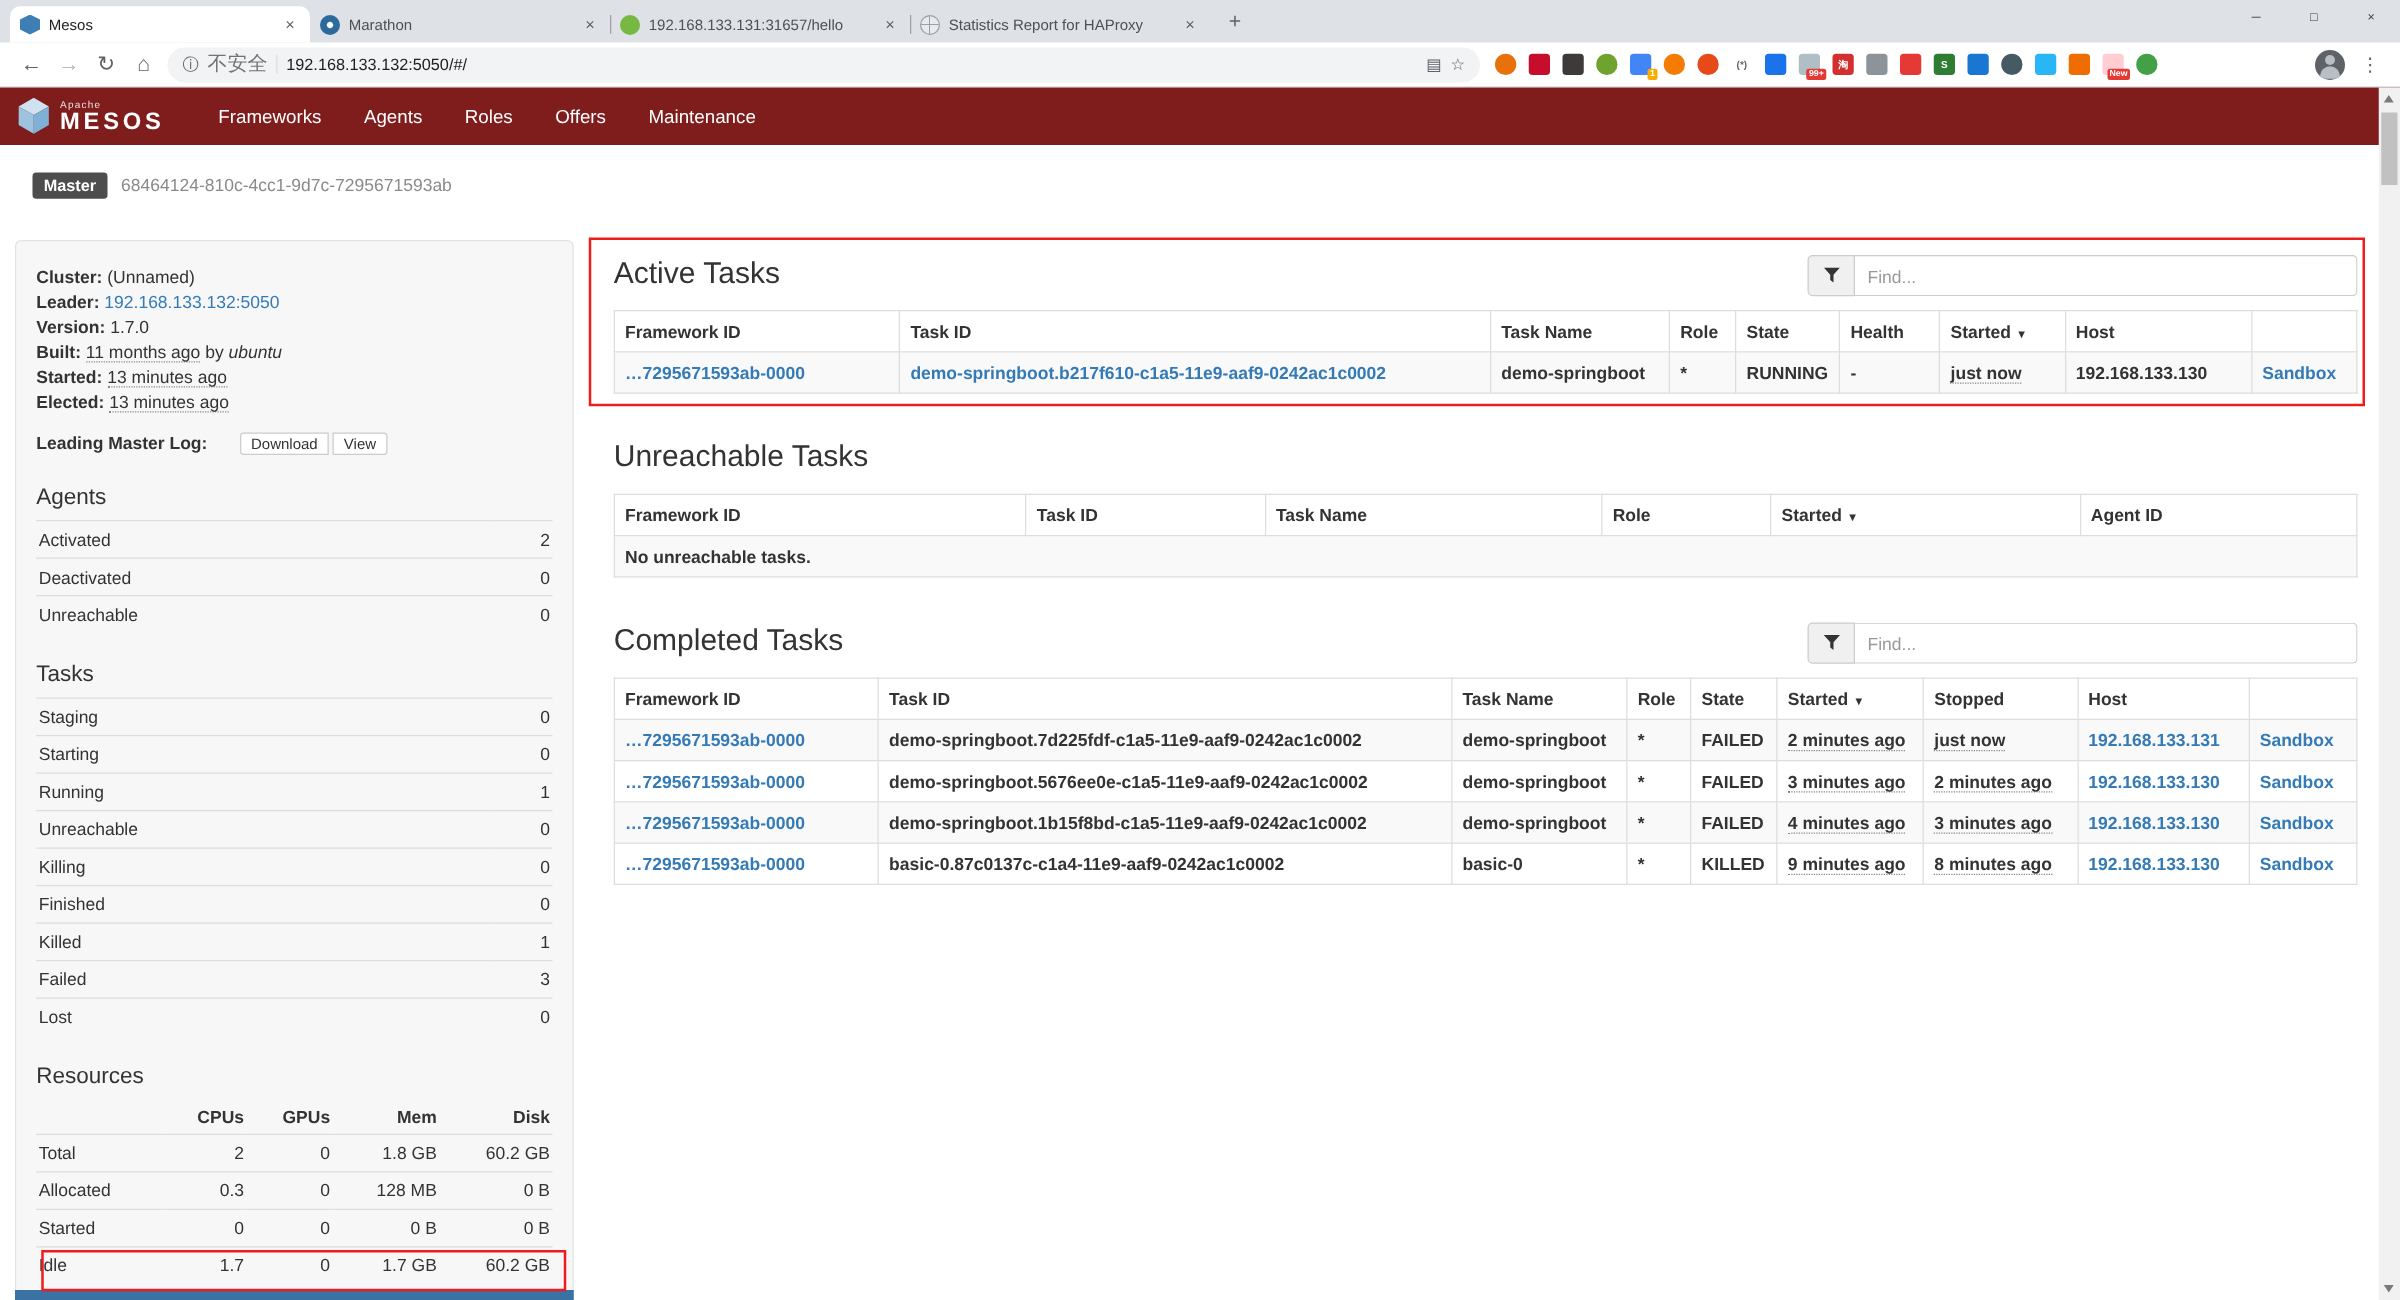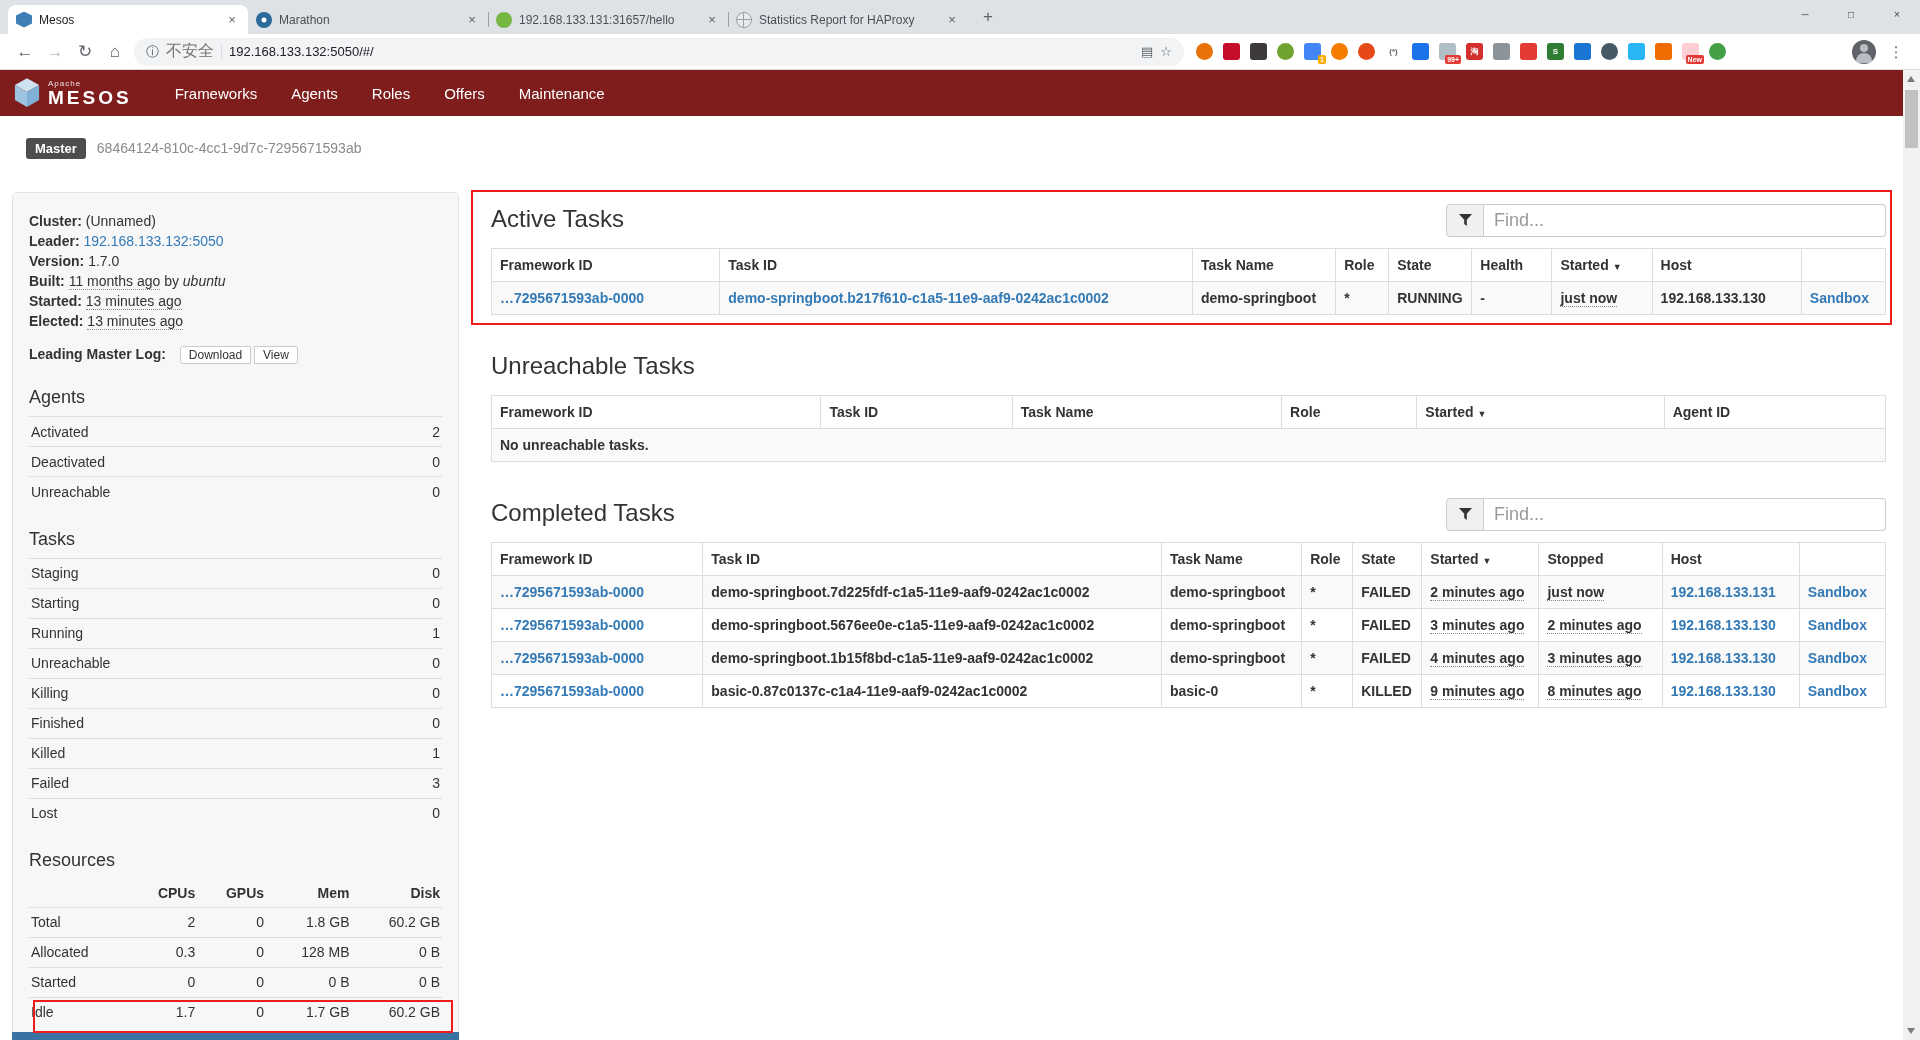--- a/index.html
+++ b/index.html
@@ -63,41 +63,41 @@
   .main { flex:1; margin-left:32px; position:relative; }
 
   
   .info-line { line-height:20px; }
   .info-line b { font-weight:bold; }
   .info-line i { font-style:italic; }
   a, .link { color:#337ab7; text-decoration:none; cursor:pointer; }
   .rel-time { border-bottom:1px dotted #888; }
   .log-line { margin-top:12px; line-height:22px; }
   .btn-xs { display:inline-block; border:1px solid #ccc; background:#fff; font-size:12px; padding:1px 8px; color:#333; cursor:pointer; font-family:inherit; }
-  .btn-xs.first { border-radius:3px 0 0 3px; margin-left:10px;text-align:right; }
+  .btn-xs.first { border-radius:3px 0 0 3px; margin-left:22px;text-align:right; }
   .btn-xs.last { border-radius:0 3px 3px 0; margin-left:-1px; }
   .side-head { font-size:18px; font-weight:400; color:#333; margin:22px 0 8px 0; }
   .side-table { width:100%; border-collapse:collapse; }
   .side-table td { padding:6px 2px; border-top:1px solid #ddd; font-size:14px; height:30px; }
   .side-table td.val { text-align:right; }
   .res-table { width:100%; border-collapse:collapse; }
   .res-table th { padding:5px 2px; font-size:14px; font-weight:bold; text-align:right; height:28px; }
   .res-table th:first-child { text-align:left; }
   .res-table td { padding:6px 2px; border-top:1px solid #ddd; font-size:14px; text-align:right; height:30px; }
   .res-table td:first-child { text-align:left; }
   .sidebar-bottom-strip { position:absolute; left:12px; top:1032px; width:447px; height:8px; background:#3a72a4; }
 
   
   .section-header { position:relative; }
   .section-head { font-size:24px; font-weight:400; color:#333; margin:12px 0 14px 0; line-height:30px; display:inline-block; }
   .section-head.gap { margin-top:36px; }
   .find-group { position:absolute; right:0; top:12px; display:flex; width:440px; height:33px; }
   .find-group.gap { top:36px; }
   .find-btn { width:38px; border:1px solid #ccc; background:#f0f0f0; border-radius:4px 0 0 4px; display:flex; align-items:center; justify-content:center; cursor:pointer; }
-  .find-input { flex:1; border:1px solid #ccc; border-left:none; border-radius:0 4px 4px 0; padding:0 10px; font-size:18px; color:#555; font-family:inherit; outline:none; background:#fff; }
+  .find-input { flex:1; border:1px solid #ccc; border-left:none; border-radius:0 4px 4px 0; padding:0 10px; font-size:14px; color:#555; font-family:inherit; outline:none; background:#fff; }
   .find-input::placeholder { color:#999; }
 
   .data-table { width:100%; border-collapse:collapse; font-size:14px; }
   .data-table th, .data-table td { border:1px solid #ddd; padding:8px 8px; text-align:left; vertical-align:middle; }
   .data-table th { font-weight:bold; height:32px; }
   .data-table td { height:31px;font-weight:bold; }
   .data-table tbody tr:nth-child(odd) { background:#f9f9f9; }
   .sort-caret { font-size:9px; margin-left:4px; color:#333; }
 
   

